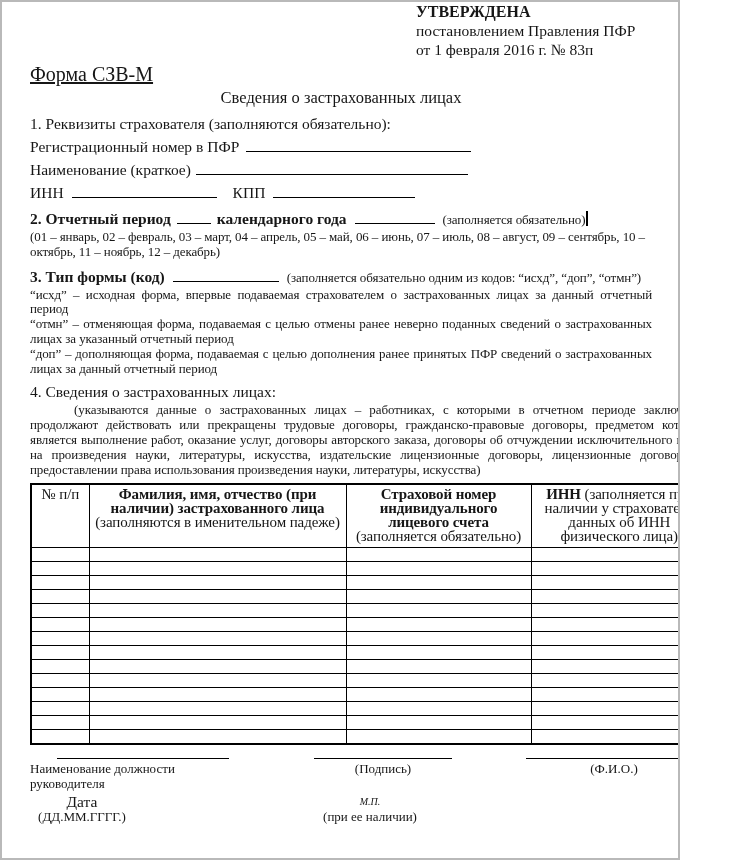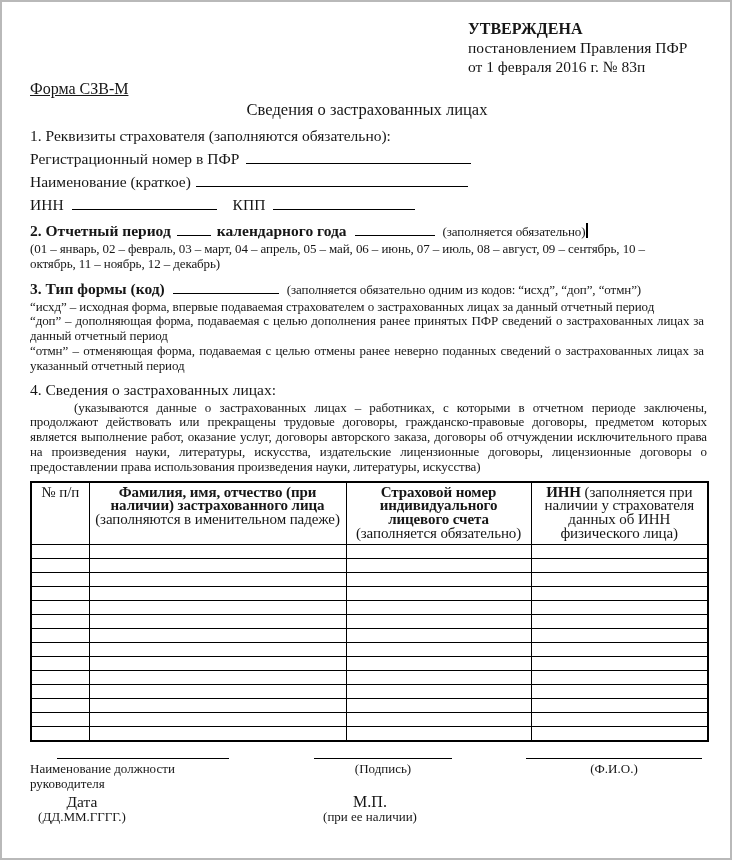--- a/index.html
+++ b/index.html
@@ -1,29 +1,29 @@
 <!DOCTYPE html>
 <html><head>
 <meta charset="utf-8">
 <style>
   html,body{margin:0;padding:0;background:#fff;}
   .page{
     position:relative;
-    width:732px;height:860px;box-sizing:border-box;
+    width:680px;height:860px;box-sizing:border-box;
     border:2px solid #b9b9b9;background:#ffffff;
-    padding:17px 26px 0 28px;
+    padding:0 26px 0 28px;
     font-family:"Liberation Serif","DejaVu Serif",serif;
     color:#161616;
     overflow:hidden;
   }
   
   .approval{width:236px;margin-left:auto;font-size:15.5px;line-height:19px;text-align:left;}
   .approval .appr-title{font-weight:bold;font-size:16px;}
   
-  .form-label{font-size:16px;text-decoration:underline;margin-top:4px;display:inline-block;}
+  .form-label{font-size:20px;text-decoration:underline;margin-top:4px;display:inline-block;}
   .doc-title{text-align:center;font-weight:normal;font-size:16.5px;margin-top:2px;}
   
   .sec{margin-top:7px;font-size:15.5px;}
   .row{margin-top:4px;white-space:nowrap;}
   .b{font-weight:bold;text-align:center;}
   .blank{display:inline-block;border-bottom:1px solid #000;height:14px;vertical-align:baseline;}
   .w225{width:225px;margin-left:7px;}
   .w272{width:272px;margin-left:5px;}
   .w145{width:145px;margin-left:8px;}
   .w142{width:142px;margin-left:8px;}
@@ -47,21 +47,21 @@
   .sline{position:absolute;height:0;border-top:1px solid #000;}
   .l1{left:55px;top:14px;width:172px;}
   .l2{left:312px;top:14px;width:138px;}
   .l3{left:524px;top:14px;width:176px;}
   .cap-position{position:absolute;left:28px;top:17px;width:180px;}
   .cap-sign{position:absolute;left:312px;top:17px;width:138px;text-align:center;}
   .cap-fio{position:absolute;left:524px;top:17px;width:176px;text-align:center;}
   .date-block{position:absolute;left:30px;top:50px;width:100px;text-align:center;}
   .date-block .big{font-size:15.5px;}
   .stamp-block{position:absolute;left:293px;top:50px;width:150px;text-align:center;}
-  .stamp-block .big{font-size:16px;}
+  .stamp-block .big{font-size:10px;font-style:italic;}
 </style>
 </head>
 <body>
 
 <div class="page">
 
   <div class="approval">
     <div class="appr-title">УТВЕРЖДЕНА</div>
     <div>постановлением Правления ПФР</div>
     <div>от 1 февраля 2016 г. № 83п</div>
@@ -92,22 +92,22 @@
     </div>
     <div class="small-block months">(01 – январь, 02 – февраль, 03 – март, 04 – апрель, 05 – май, 06 – июнь, 07 – июль, 08 – август, 09 – сентябрь, 10 – октябрь, 11 – ноябрь, 12 – декабрь)</div>
   </div>
 
   <div class="sec">
     <div class="row" style="margin-top:0;">
       <span class="b">3. Тип формы (код)</span><span class="blank w106"></span><span class="note">(заполняется обязательно одним из кодов: “исхд”, “доп”, “отмн”)</span>
     </div>
     <div class="small-block descs">
         <p>“исхд” – исходная форма, впервые подаваемая страхователем о застрахованных лицах за данный отчетный период</p>
+        <p>“отмн” – отменяющая форма, подаваемая с целью отмены ранее неверно поданных сведений о застрахованных лицах за указанный отчетный период</p>
         <p>“доп” – дополняющая форма, подаваемая с целью дополнения ранее принятых ПФР сведений о застрахованных лицах за данный отчетный период</p>
-        <p>“отмн” – отменяющая форма, подаваемая с целью отмены ранее неверно поданных сведений о застрахованных лицах за указанный отчетный период</p>
       </div>
   </div>
 
   <div class="sec">
     <div>4. Сведения о застрахованных лицах:</div>
     <div class="small-block p4">(указываются данные о застрахованных лицах – работниках, с которыми в отчетном периоде заключены, продолжают действовать или прекращены трудовые договоры, гражданско-правовые договоры, предметом которых является выполнение работ, оказание услуг, договоры авторского заказа, договоры об отчуждении исключительного права на произведения науки, литературы, искусства, издательские лицензионные договоры, лицензионные договоры о предоставлении права использования произведения науки, литературы, искусства)</div>
   </div>
 
   <table class="persons">
     <colgroup>

